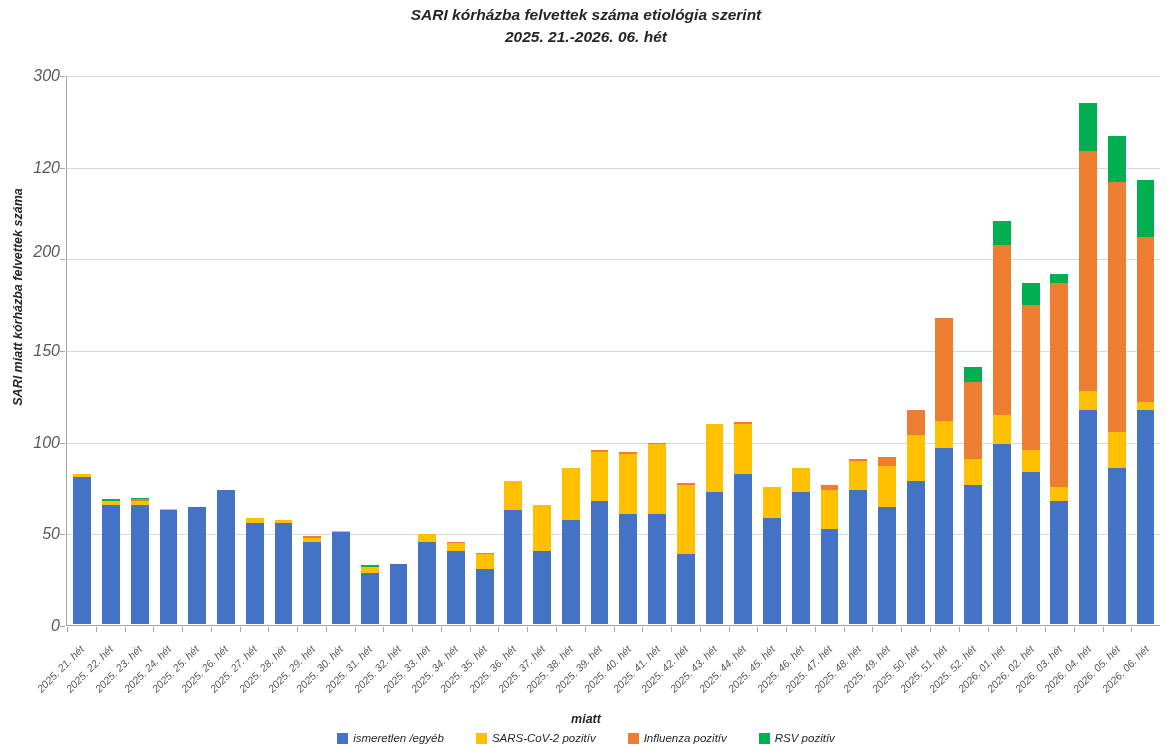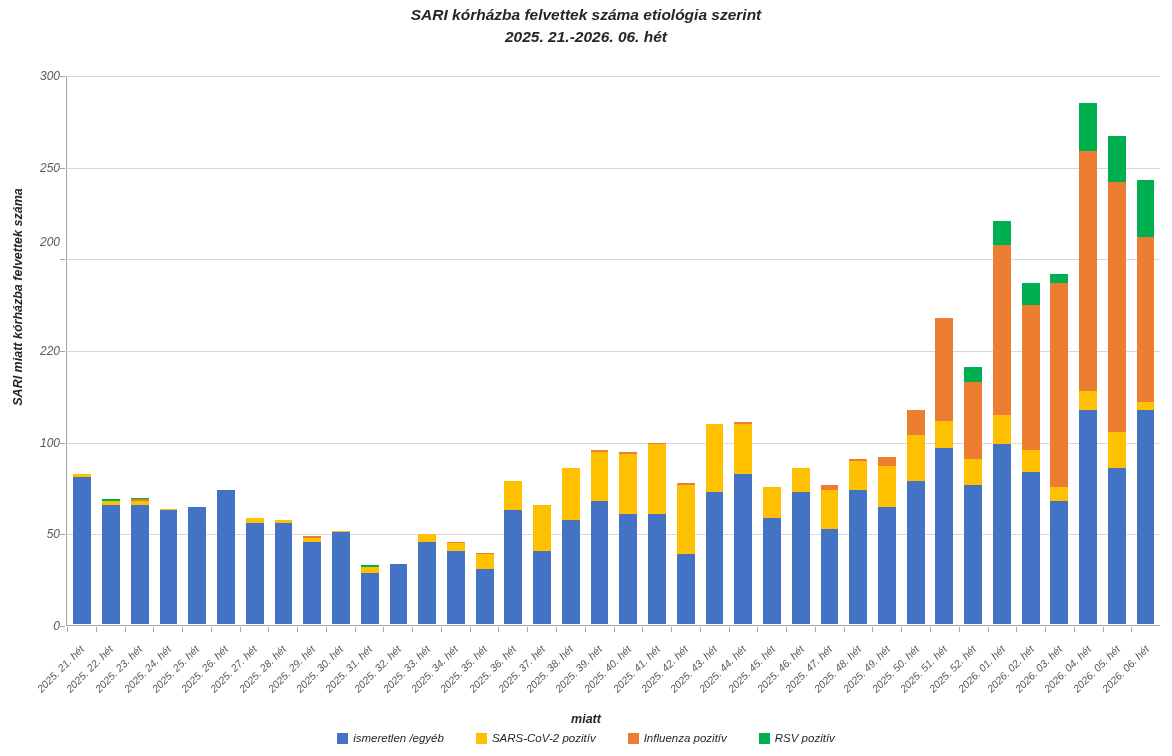--- a/index.html
+++ b/index.html
@@ -56,21 +56,21 @@
     left: 0;
     top: 76px;
     width: 60px;
     height: 550px;
   }
   .y-label {
     position: absolute;
     right: 0;
     width: 58px;
     text-align: right;
-    font-size: 12px;
+    font-size: 16px;
     color: #595959;
     transform: translateY(-50%);
   }
   .y-tick {
     position: absolute;
     left: 60px;
     width: 5px;
     height: 1px;
     background: #a6a6a6;
   }
@@ -190,25 +190,25 @@
 
   <div class="y-axis-title">SARI miatt kórházba felvettek száma</div>
 
   <div class="y-axis-labels" id="y-axis-labels">
       <div class="y-label" style="top: 550px;">0</div>
       <div class="y-tick" style="top: 550px;"></div>
       <div class="y-label" style="top: 458.333px;">50</div>
       <div class="y-tick" style="top: 458.333px;"></div>
       <div class="y-label" style="top: 366.667px;">100</div>
       <div class="y-tick" style="top: 366.667px;"></div>
-      <div class="y-label" style="top: 275px;">220</div>
+      <div class="y-label" style="top: 275px;">150</div>
       <div class="y-tick" style="top: 275px;"></div>
-      <div class="y-label" style="top: 166px;">200</div>
+      <div class="y-label" style="top: 176px;">200</div>
       <div class="y-tick" style="top: 183.333px;"></div>
-      <div class="y-label" style="top: 91.6667px;">250</div>
+      <div class="y-label" style="top: 91.6667px;">120</div>
       <div class="y-tick" style="top: 91.6667px;"></div>
       <div class="y-label" style="top: 0px;">300</div>
       <div class="y-tick" style="top: 0px;"></div>
     </div>
 
   <div class="plot-area" id="plot-area">
     <div id="gridlines">
         <div class="gridline" style="top: 458.333px;"></div>
         <div class="gridline" style="top: 366.667px;"></div>
         <div class="gridline" style="top: 275px;"></div>

